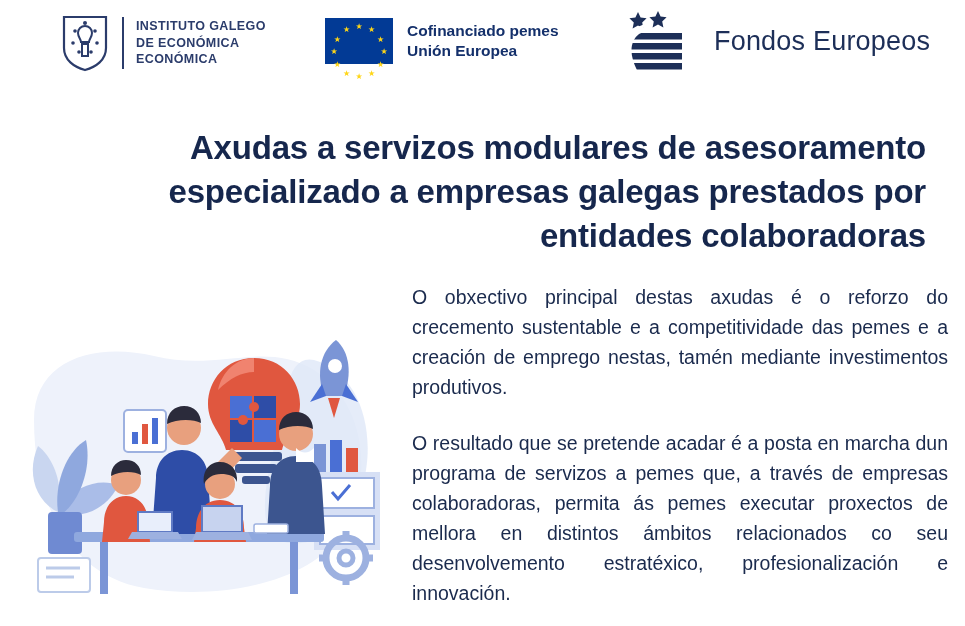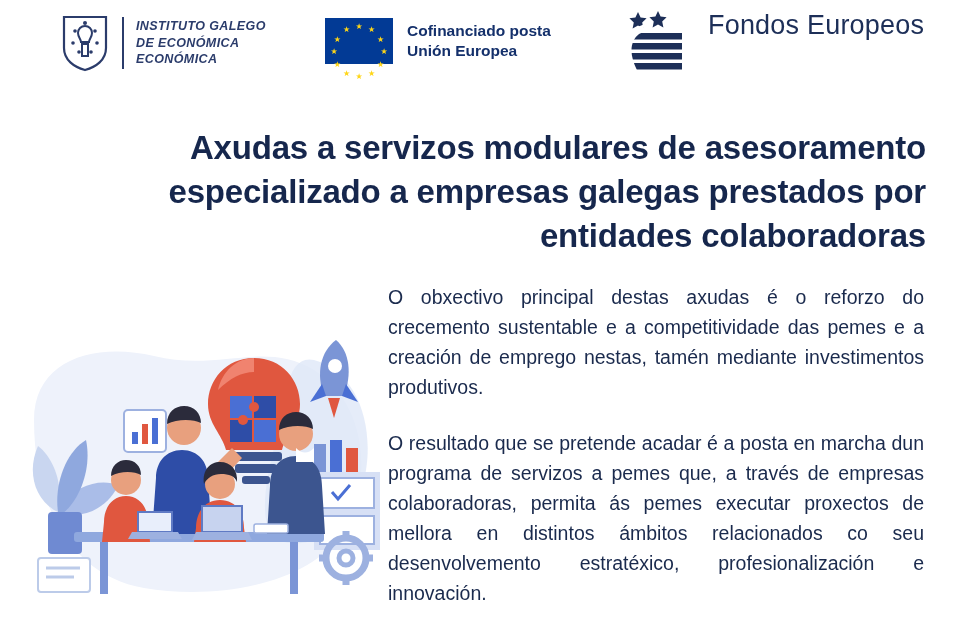--- a/index.html
+++ b/index.html
@@ -44,21 +44,20 @@
     width: 2px;
     height: 52px;
     background: #2b3c6b;
   }
   .igape-text {
     font-size: 12.5px;
     line-height: 1.32;
     letter-spacing: 0.4px;
     font-weight: bold;
     color: #2b3c6b;
-    font-style: italic;
   }
 
   
   .eu-block {
     position: absolute;
     left: 325px;
     top: 18px;
     display: flex;
     align-items: center;
     gap: 14px;
@@ -83,22 +82,22 @@
     line-height: 1.3;
     color: #14306b;
   }
 
   
   .fe-block {
     position: absolute;
     left: 614px;
     top: 10px;
     display: flex;
-    align-items: flex-start;
-    gap: 14px;
+    align-items: center;
+    gap: 20px;
   }
   .fe-mark {
     width: 80px;
     height: 62px;
     position: relative;
     flex: none;
   }
   .fe-text {
     font-size: 27px;
     color: #1d2f58;
@@ -125,21 +124,21 @@
     position: absolute;
     left: 14px;
     top: 300px;
     width: 386px;
     height: 312px;
   }
 
   
   .copy {
     position: absolute;
-    left: 388px;
+    left: 412px;
     top: 282px;
     width: 536px;
   }
   .copy p {
     margin: 0 0 26px 0;
     font-size: 19.5px;
     line-height: 1.54;
     text-align: justify;
     text-justify: inter-word;
     color: #1a2a4d;
@@ -181,21 +180,21 @@
       <span class="eu-star" style="left:55.6px;top:46.5px;">★</span>
       <span class="eu-star" style="left:46.5px;top:55.6px;">★</span>
       <span class="eu-star" style="left:34px;  top:59px;">★</span>
       <span class="eu-star" style="left:21.5px;top:55.6px;">★</span>
       <span class="eu-star" style="left:12.4px;top:46.5px;">★</span>
       <span class="eu-star" style="left:9px;   top:34px;">★</span>
       <span class="eu-star" style="left:12.4px;top:21.5px;">★</span>
       <span class="eu-star" style="left:21.5px;top:12.4px;">★</span>
     </div>
     <div class="eu-text">
-      <div>Cofinanciado posta</div>
+      <div>Cofinanciado pemes</div>
       <div>Unión Europea</div>
     </div>
   </div>
 
   <div class="fe-block">
     <svg class="fe-mark" viewBox="0 0 80 62">
       <polygon points="24,2 26.6,7.6 32.6,8.3 28.2,12.5 29.4,18.5 24,15.6 18.6,18.5 19.8,12.5 15.4,8.3 21.4,7.6" fill="#1d2f58"></polygon>
       <polygon points="44,1 46.6,6.6 52.6,7.3 48.2,11.5 49.4,17.5 44,14.6 38.6,17.5 39.8,11.5 35.4,7.3 41.4,6.6" fill="#1d2f58"></polygon>
       <rect x="10" y="23" width="58" height="6.5" fill="#1d2f58"></rect>
       <rect x="10" y="33" width="58" height="6.5" fill="#1d2f58"></rect>

